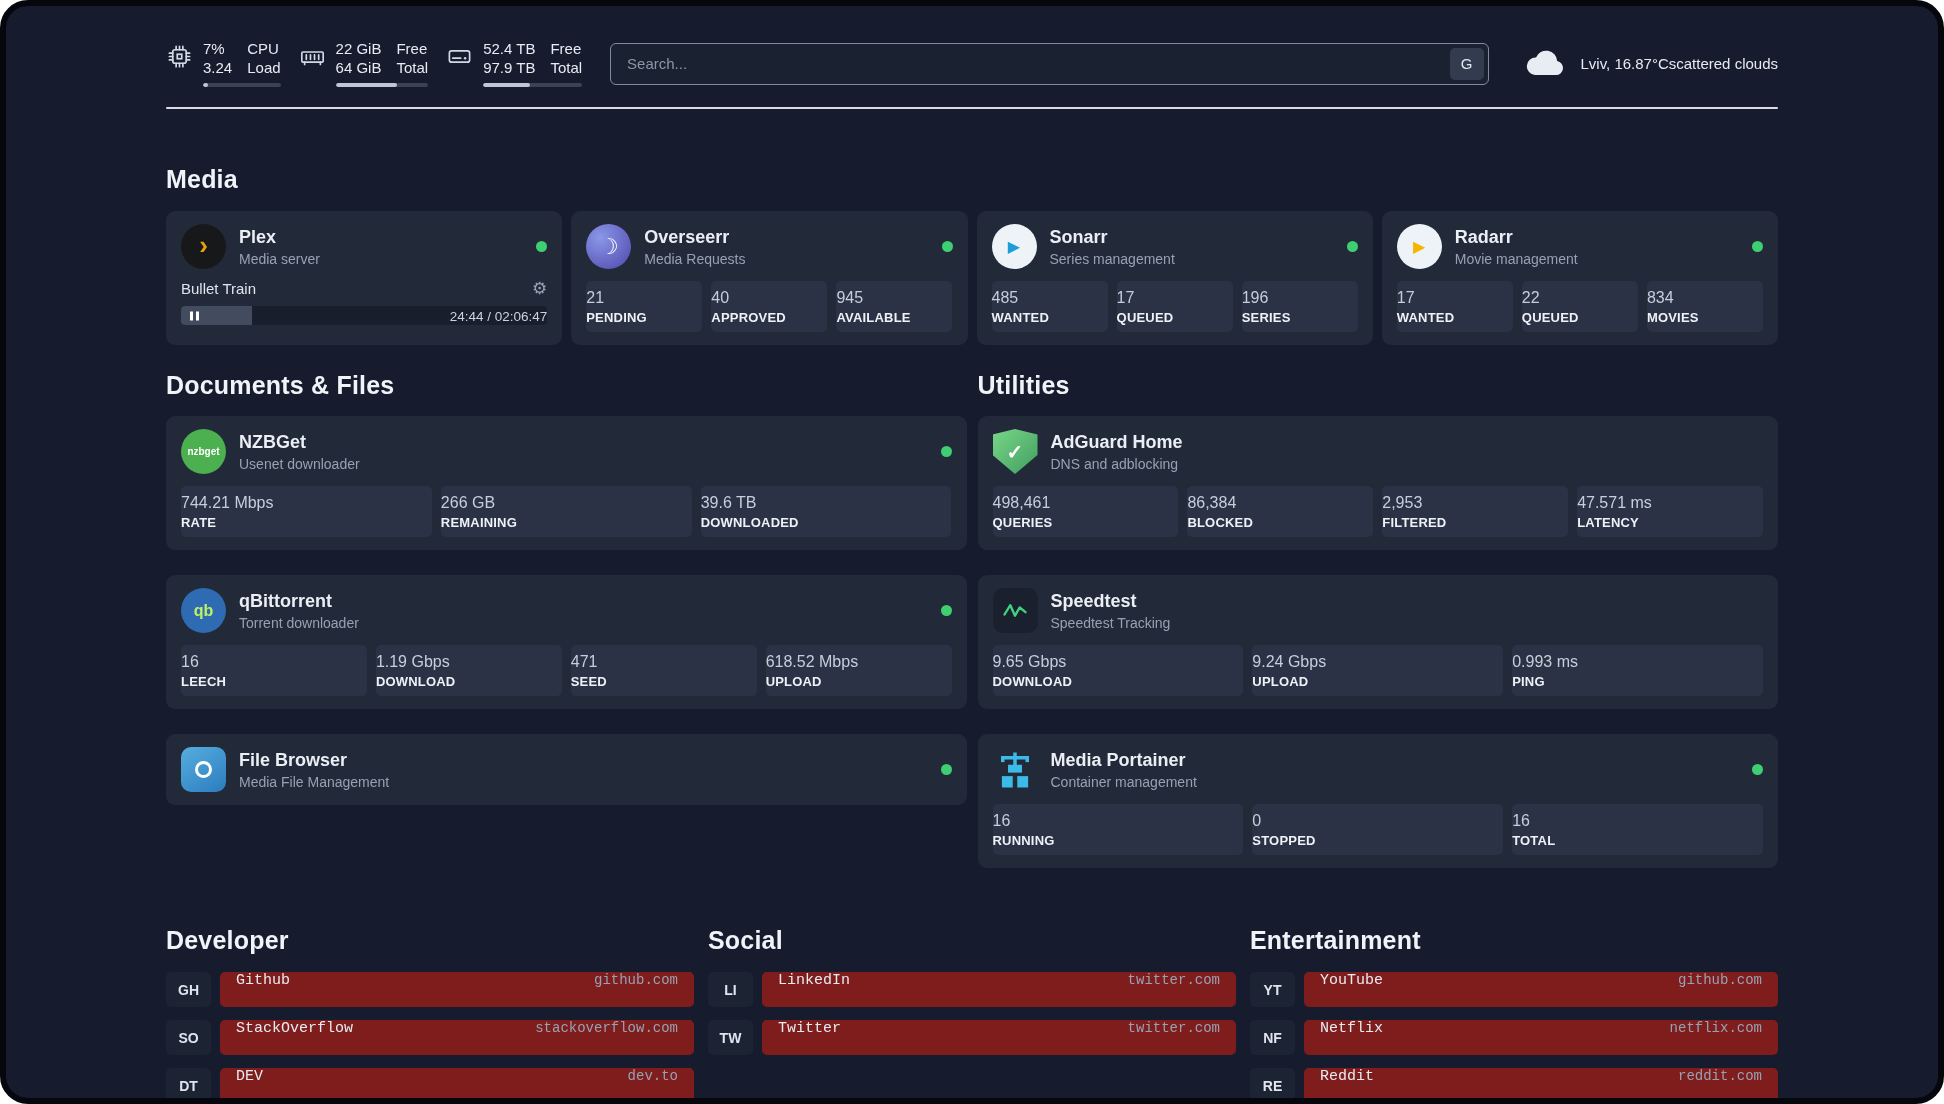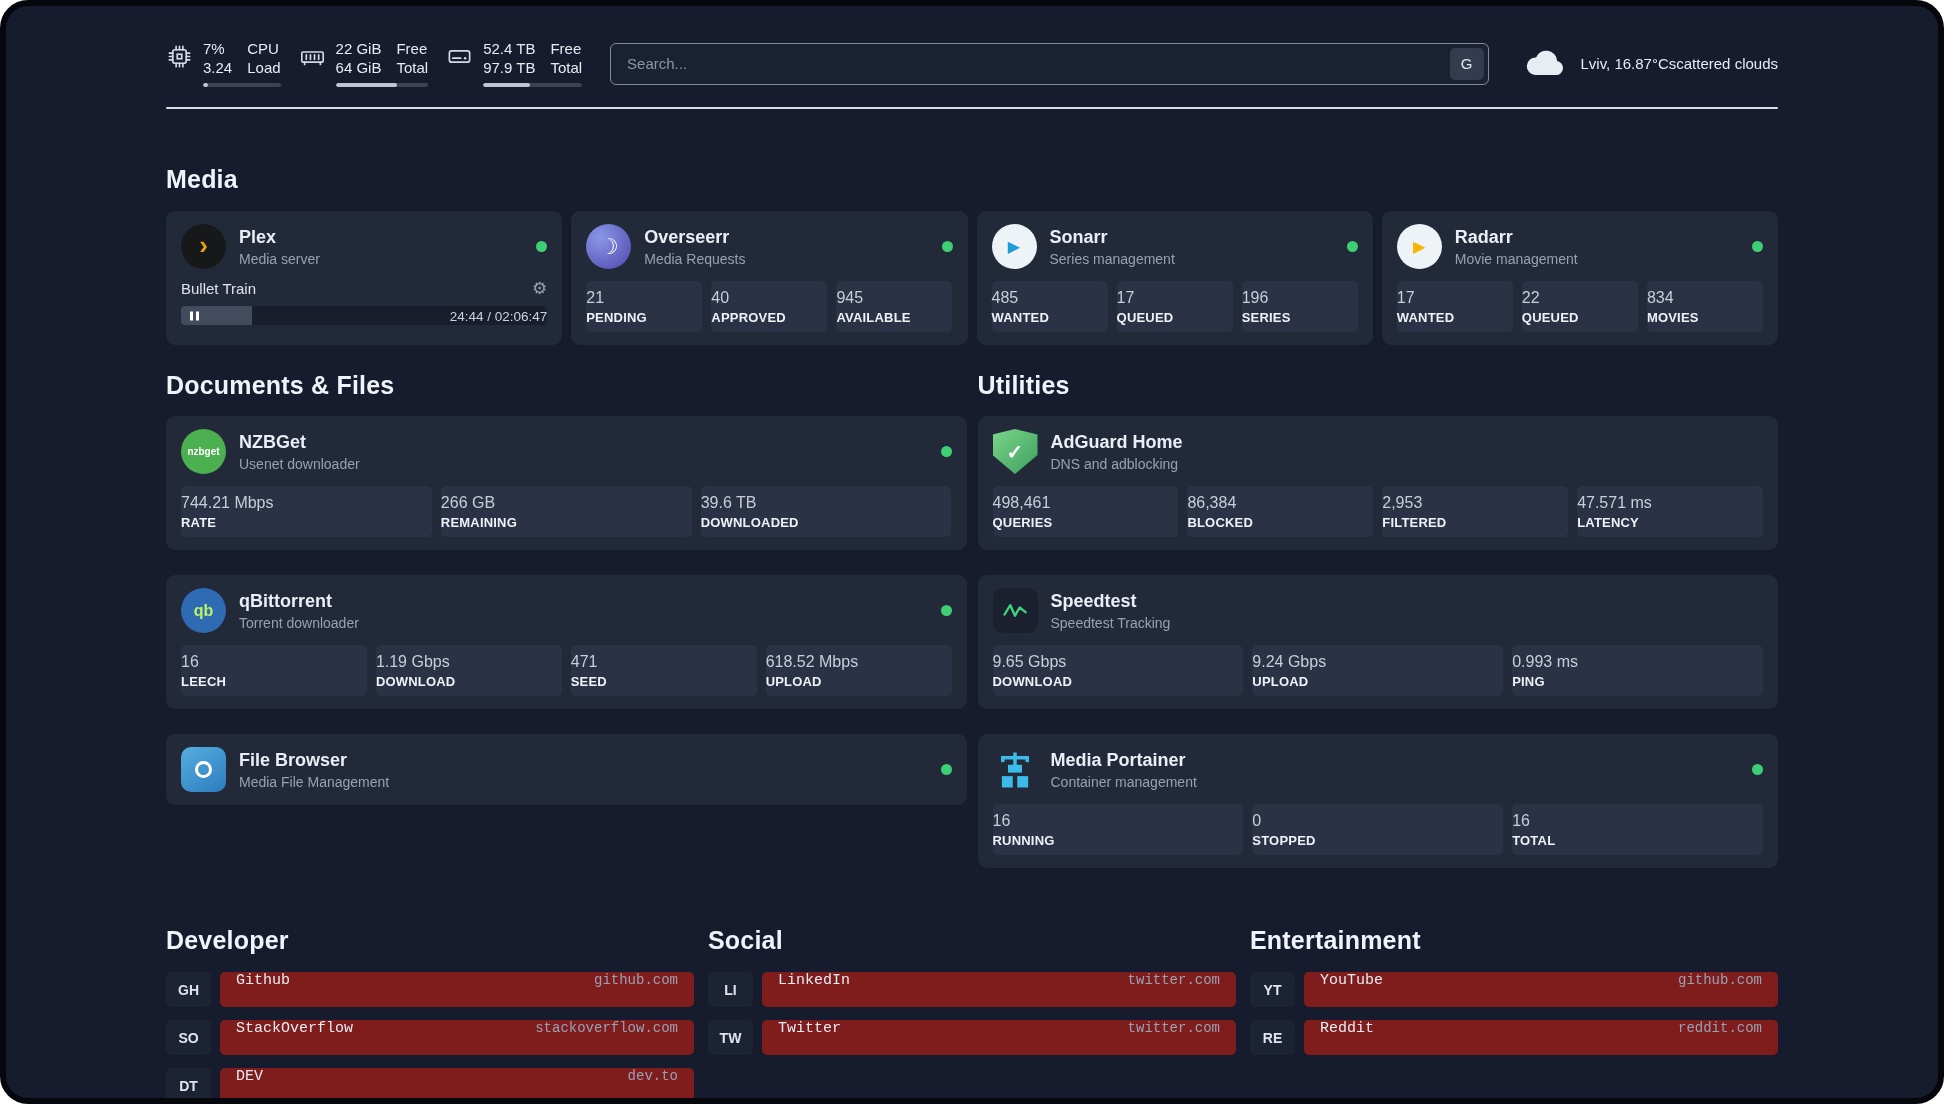--- a/index.html
+++ b/index.html
@@ -554,20 +554,27 @@
         <h2 class="section-title">Entertainment</h2>
         <div class="bm-rows">
           <div class="bm-row">
             <span class="bm-abbr">YT</span>
             <div class="bm-pill">
               <span class="bm-name">YouTube</span>
               <span class="bm-url">github.com</span>
             </div>
           </div>
           <div class="bm-row">
+            <span class="bm-abbr">NF</span>
+            <div class="bm-pill">
+              <span class="bm-name">Netflix</span>
+              <span class="bm-url">netflix.com</span>
+            </div>
+          </div>
+          <div class="bm-row">
             <span class="bm-abbr">RE</span>
             <div class="bm-pill">
               <span class="bm-name">Reddit</span>
               <span class="bm-url">reddit.com</span>
             </div>
           </div>
         </div>
       </div>
     </div>
 

